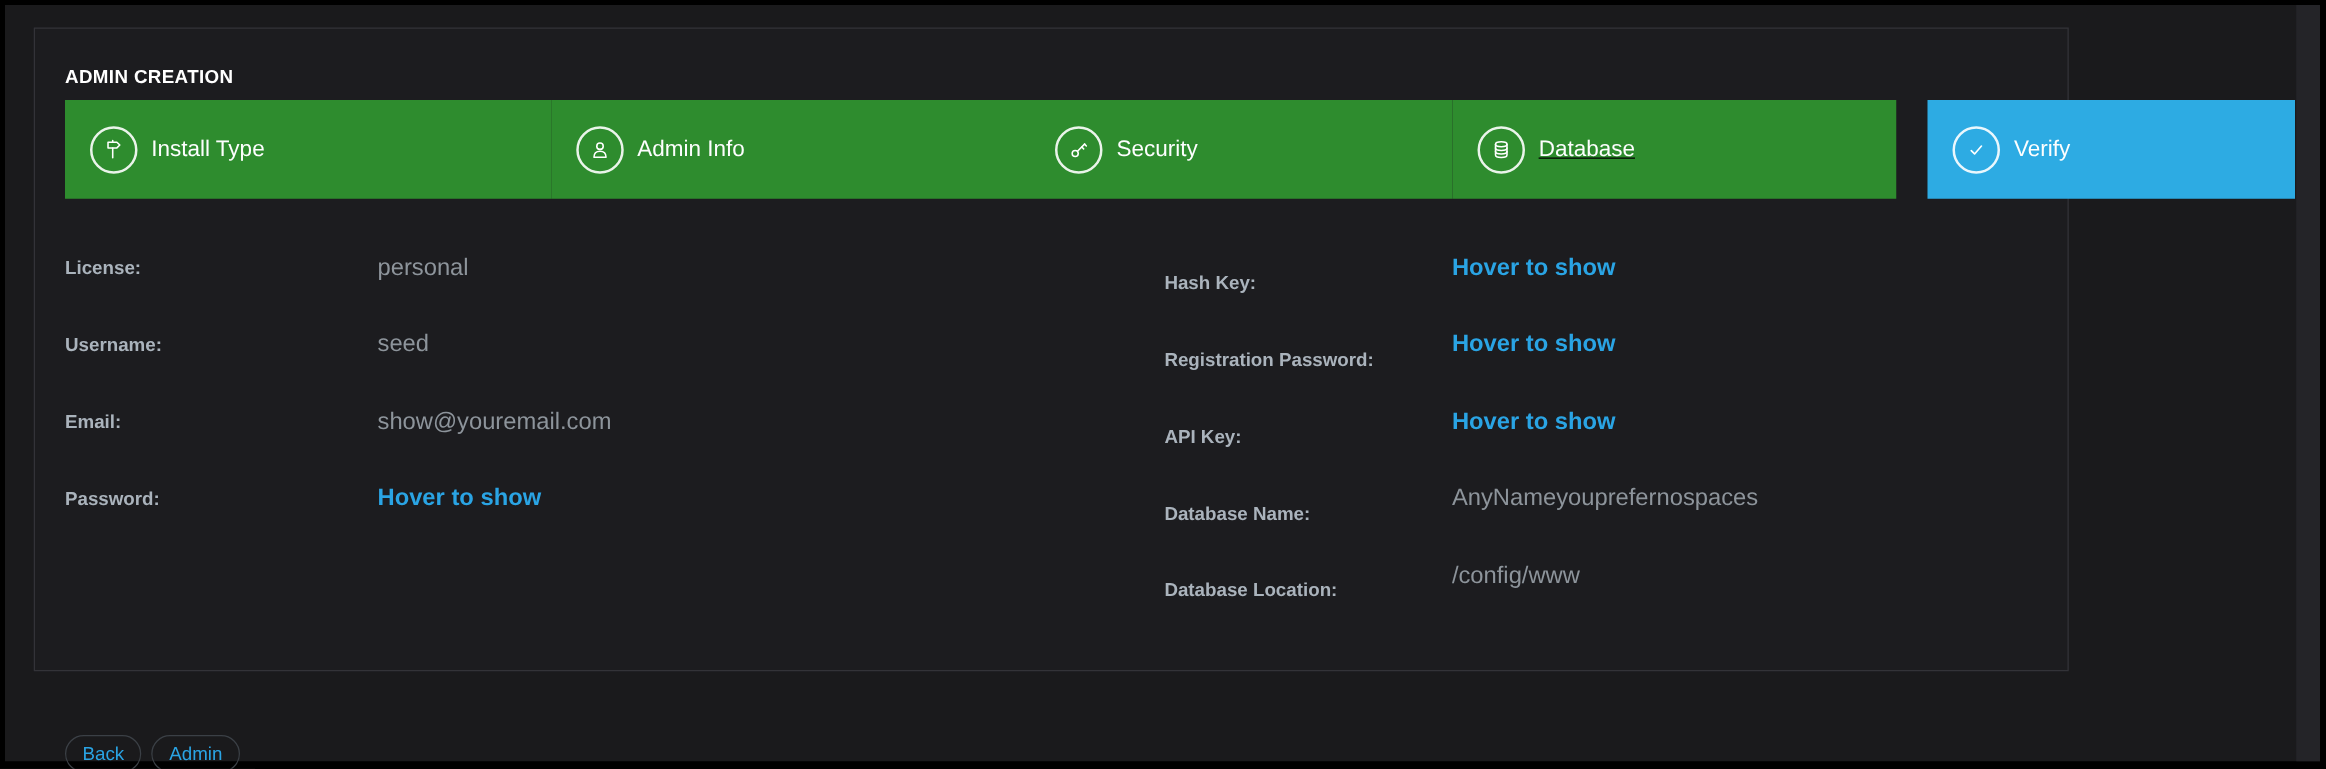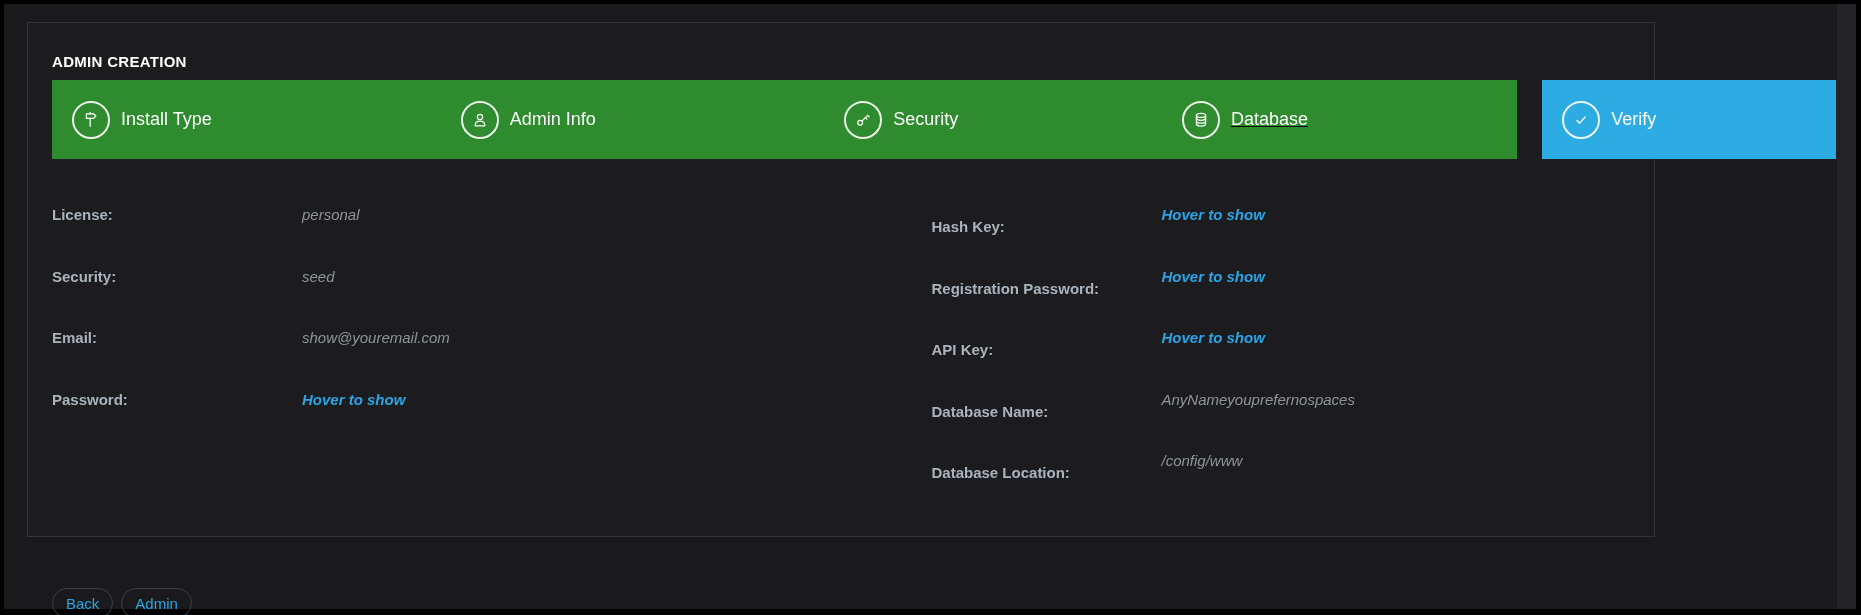--- a/index.html
+++ b/index.html
@@ -98,22 +98,21 @@
   .srow-label {
     flex:0 0 220px;
     color:var(--label);
     font-size:15px;
     font-weight:bold;
   }
   .summary-col.right .srow-label { flex-basis:200px;margin-top:24px; }
   .srow-value {
     margin-left:30px;
     color:var(--value);
-    font-size:15px;
-    font-style:italic;
+    font-size:19px;
   }
   .srow-value.link {
     color:var(--blue-link);
     font-weight:bold;
     cursor:pointer;
   }
   
   .actions {
     position:absolute;
     left:48px; top:584px;
@@ -200,21 +199,21 @@
     </div>
 
     <div class="summary">
 
       <div class="summary-col left">
         <div class="srow">
           <span class="srow-label">License:</span>
           <span class="srow-value">personal</span>
         </div>
         <div class="srow">
-          <span class="srow-label">Security:</span>
+          <span class="srow-label">Username:</span>
           <span class="srow-value">seed</span>
         </div>
         <div class="srow">
           <span class="srow-label">Email:</span>
           <span class="srow-value">show@youremail.com</span>
         </div>
         <div class="srow">
           <span class="srow-label">Password:</span>
           <span class="srow-value link">Hover to show</span>
         </div>

